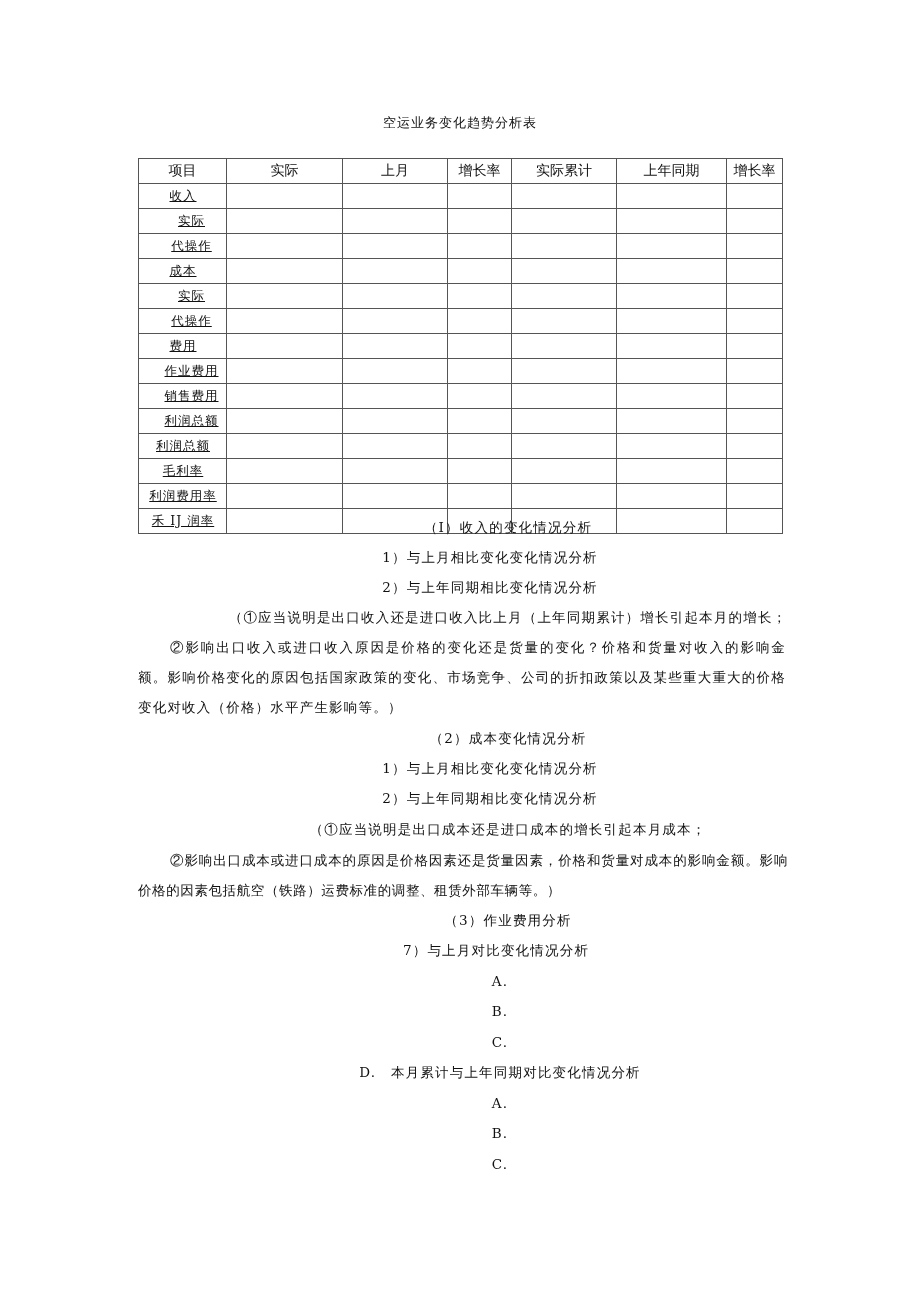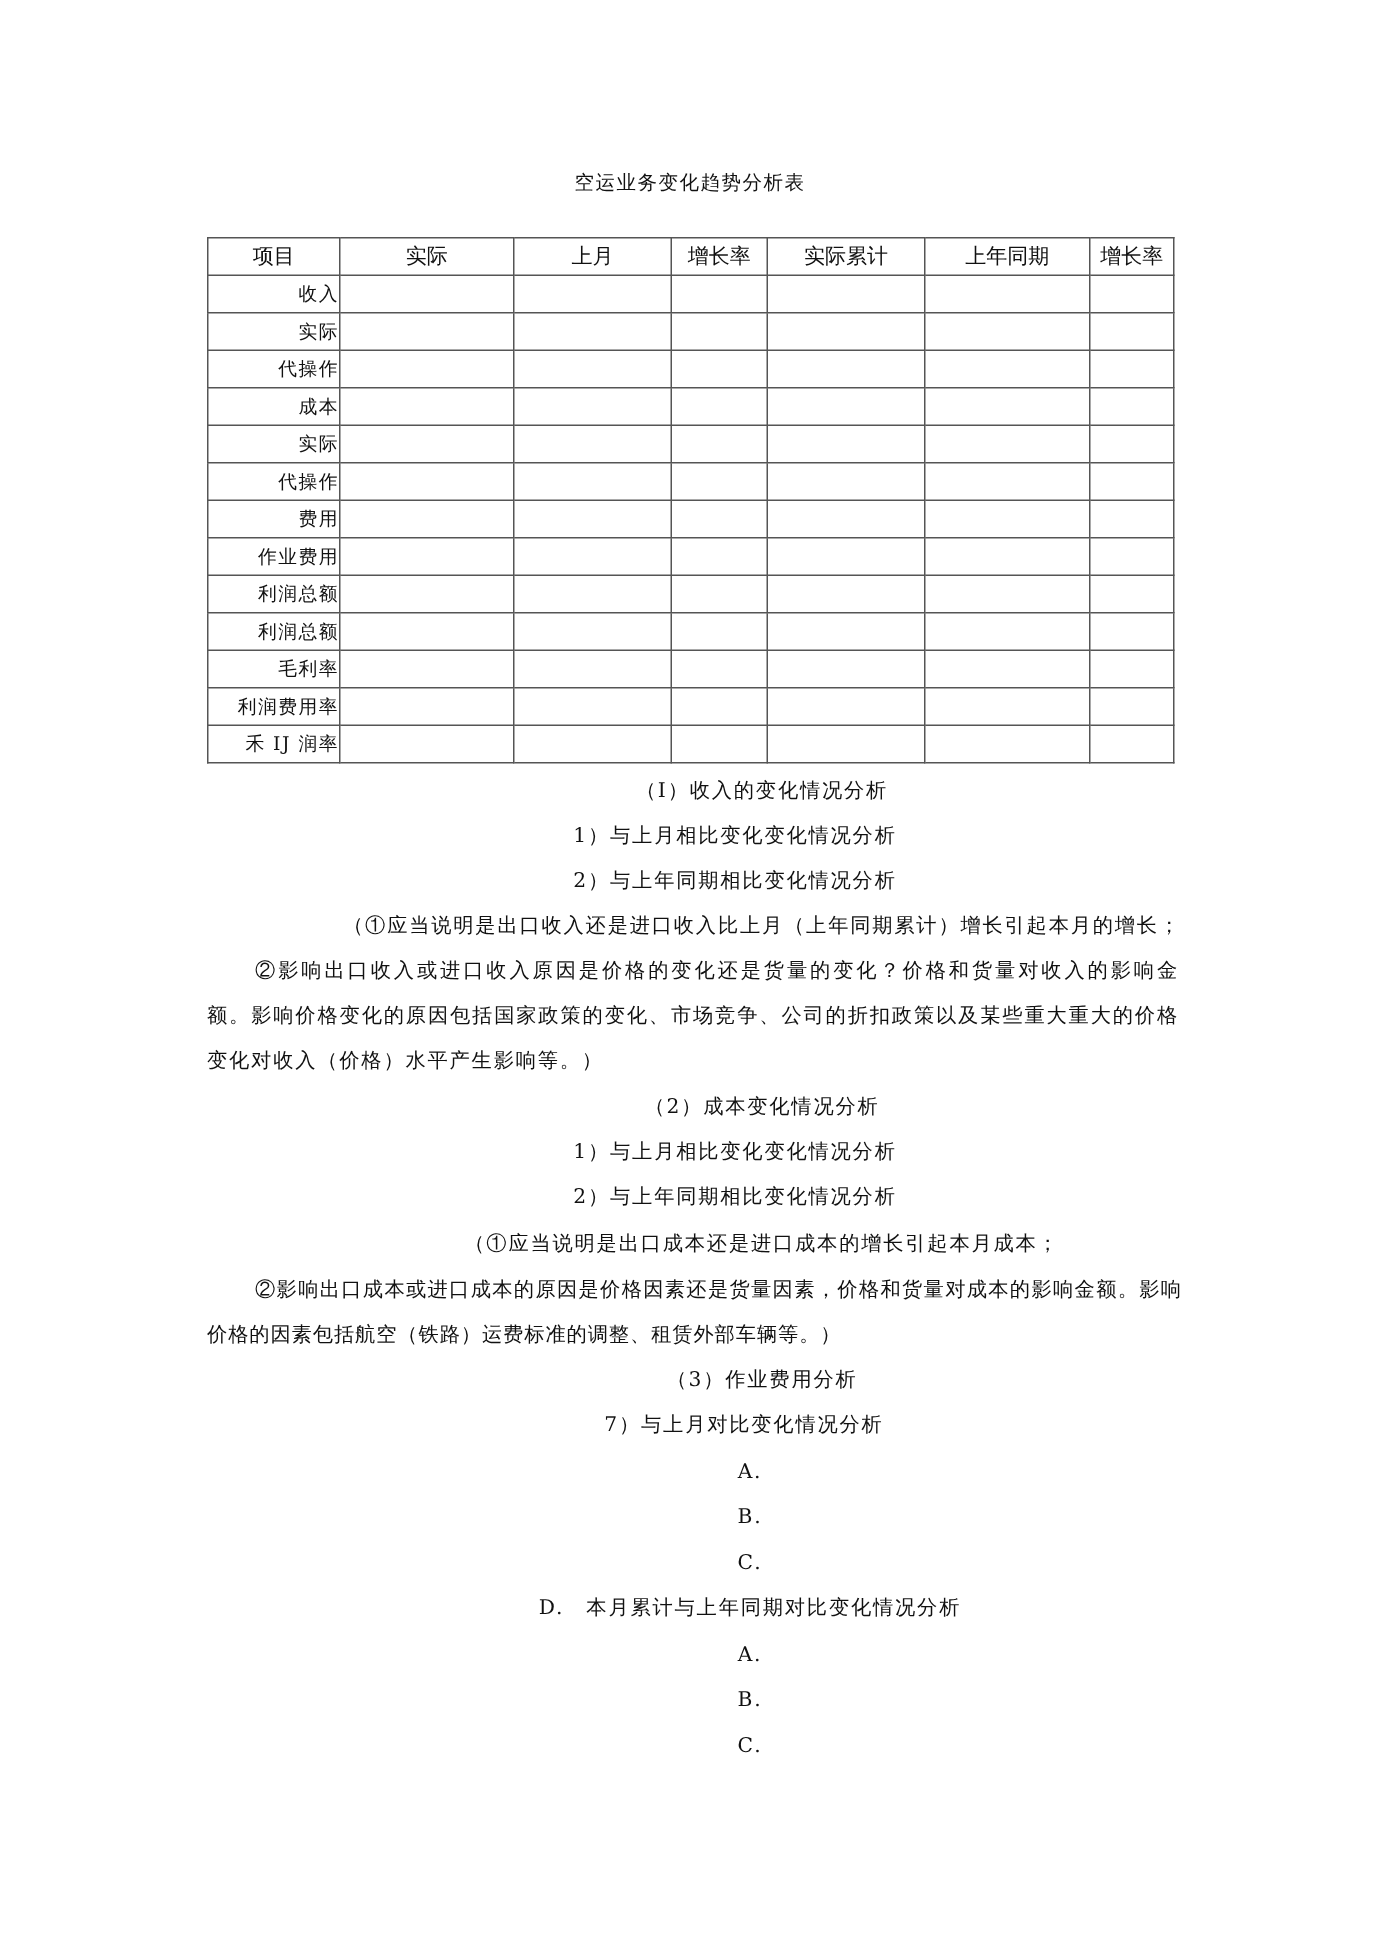--- a/index.html
+++ b/index.html
@@ -7,21 +7,21 @@
          font-family: "DejaVu Serif", "Liberation Serif", serif; color: #111; }
   .page { position: absolute; left: 0; top: 0; width: 920px; height: 1102px; }
   .title { position: absolute; left: 138px; width: 644px; top: 114px; text-align: center;
            font-size: 13px; letter-spacing: 1px; line-height: 18px; }
   table.grid { position: absolute; left: 138px; top: 132px; border-collapse: collapse;
                table-layout: fixed; width: 644px; margin-top: 26px; }
   table.grid td, table.grid th { border: 1px solid #555; padding: 0; height: 24px; overflow: hidden;
                white-space: nowrap; font-size: 12.5px; }
   table.grid th { font-family: "DejaVu Sans", "Liberation Sans", sans-serif; font-weight: normal;
                   font-size: 14px; text-align: center; height: 24px; }
-  table.grid td.label { text-align: right; padding-left: 1px; letter-spacing: 1px; }
+  table.grid td.label { text-align: center; padding-left: 1px; letter-spacing: 1px; text-decoration: underline; }
   table.grid td.label.indent { padding-left: 18px; }
   .para { position: absolute; left: 138px; width: 648px; font-size: 13.5px; letter-spacing: 1.2px;
           line-height: 30px; white-space: nowrap; text-align: center; }
   .wrap { white-space: normal; text-align: justify; }
 </style>
 </head>
 <body>
 
 <div class="page">
 
@@ -115,20 +115,29 @@
       <tr>
           <td class="label indent">作业费用</td>
           <td></td>
           <td></td>
           <td></td>
           <td></td>
           <td></td>
           <td></td>
         </tr>
       <tr>
+          <td class="label indent">销售费用</td>
+          <td></td>
+          <td></td>
+          <td></td>
+          <td></td>
+          <td></td>
+          <td></td>
+        </tr>
+      <tr>
           <td class="label indent">利润总额</td>
           <td></td>
           <td></td>
           <td></td>
           <td></td>
           <td></td>
           <td></td>
         </tr>
       <tr>
           <td class="label">利润总额</td>

